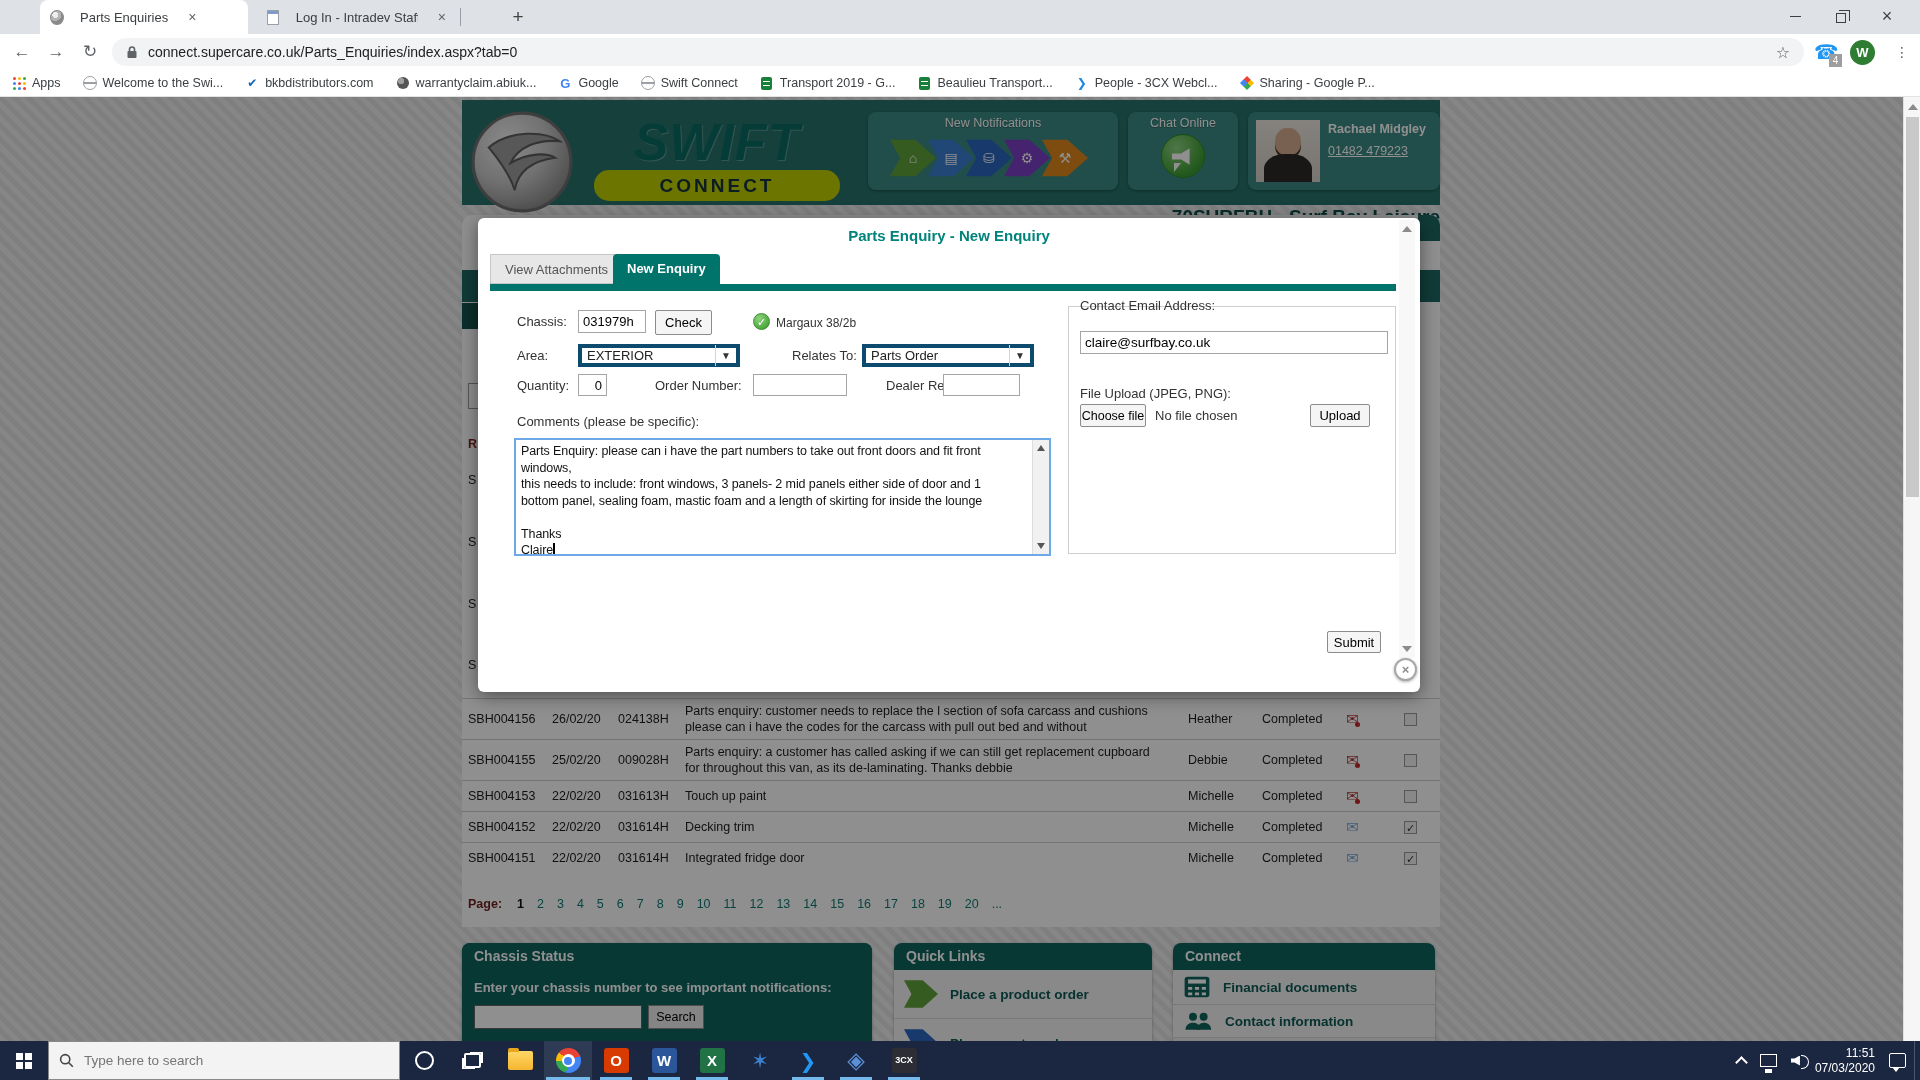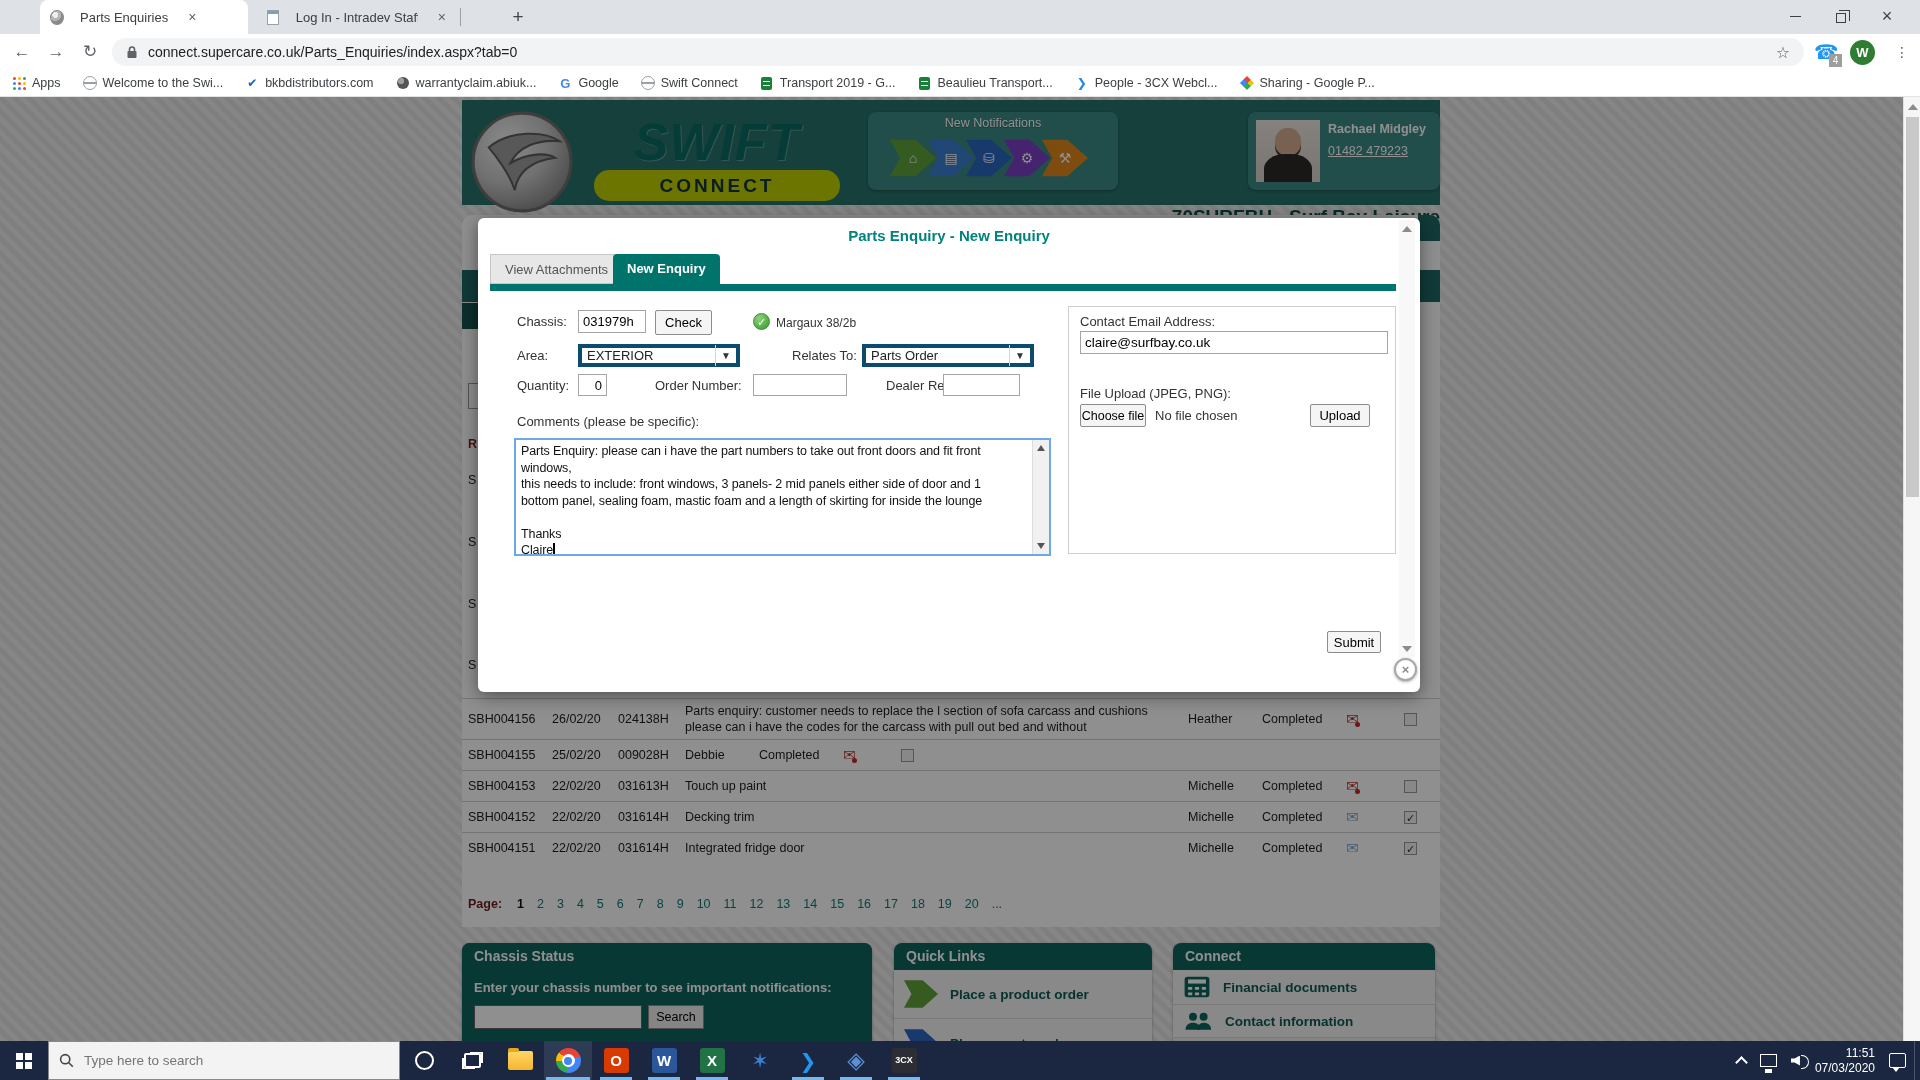--- a/index.html
+++ b/index.html
@@ -306,20 +306,24 @@
             </div>
             <div class="pennant" data-c="gears">
               <span>⚙</span>
             </div>
             <div class="pennant" data-c="tools">
               <span>⚒</span>
             </div>
           </div>
       </div>
 
+      <div id="chatpanel" class="hpanel stripes">
+        <div class="ptitle">Chat Online</div>
+        <div class="chatball"></div>
+      </div>
 
       <div id="userpanel" class="hpanel stripes">
         <div class="portrait"></div>
         <div class="uname">Rachael Midgley</div>
         <div class="uphone">01482 479223</div>
         <div class="usend"><span class="env-sm">✉</span><span>Send Email</span></div>
       </div>
     </div>
 
     <div id="account">70SURFBH - Surf Bay Leisure</div>
@@ -343,20 +347,21 @@
           <span class="c-desc">Parts enquiry: customer needs to replace the l section of sofa carcass and cushions please can i have the codes for the carcass with pull out bed and without</span>
           <span class="c-name">Heather</span>
           <span class="c-status">Completed</span>
           <span class="c-env" data-env="red">✉<span class="dot"></span></span>
           <span class="cb" data-on="false"></span>
         </div>
           <div class="trow">
           <span class="c-ref">SBH004155</span>
           <span class="c-date">25/02/20</span>
           <span class="c-chassis">009028H</span>
+          <span class="c-desc">Parts enquiry: a customer has called asking if we can still get replacement cupboard for throughout this van, as its de-laminating. Thanks debbie</span>
           <span class="c-name">Debbie</span>
           <span class="c-status">Completed</span>
           <span class="c-env" data-env="red">✉<span class="dot"></span></span>
           <span class="cb" data-on="false"></span>
         </div>
           <div class="trow">
           <span class="c-ref">SBH004153</span>
           <span class="c-date">22/02/20</span>
           <span class="c-chassis">031613H</span>
           <span class="c-desc">Touch up paint</span>
@@ -508,21 +513,21 @@
 
 Thanks
 Claire</span><span class="caret"></span></span>
         <div class="tascroll">
           <div class="a au"></div>
           <div class="a ad"></div>
         </div>
       </div>
 
       <div id="rightbox"></div>
-      <div class="flabel" style="left:602px; top:96px;">Contact Email Address:</div>
+      <div class="flabel" style="left:602px; top:80px;">Contact Email Address:</div>
       <input class="finput" style="left: 602px; top: 113px; width: 308px; height: 23px; font-size: 13.5px;" value="claire@surfbay.co.uk">
       <div class="flabel" style="left:602px; top:168px;">File Upload (JPEG, PNG):</div>
       <button class="fbtn" style="left:602px; top:186px; width:66px; height:23px; font-size:12.5px;">Choose file</button>
       <div class="flabel" style="left:677px; top:190px;">No file chosen</div>
       <button class="fbtn" style="left:832px; top:186px; width:60px; height:23px;">Upload</button>
 
       <button class="fbtn" id="msubmit">Submit</button>
 
       <div id="mscroll">
         <div class="a au"></div>

